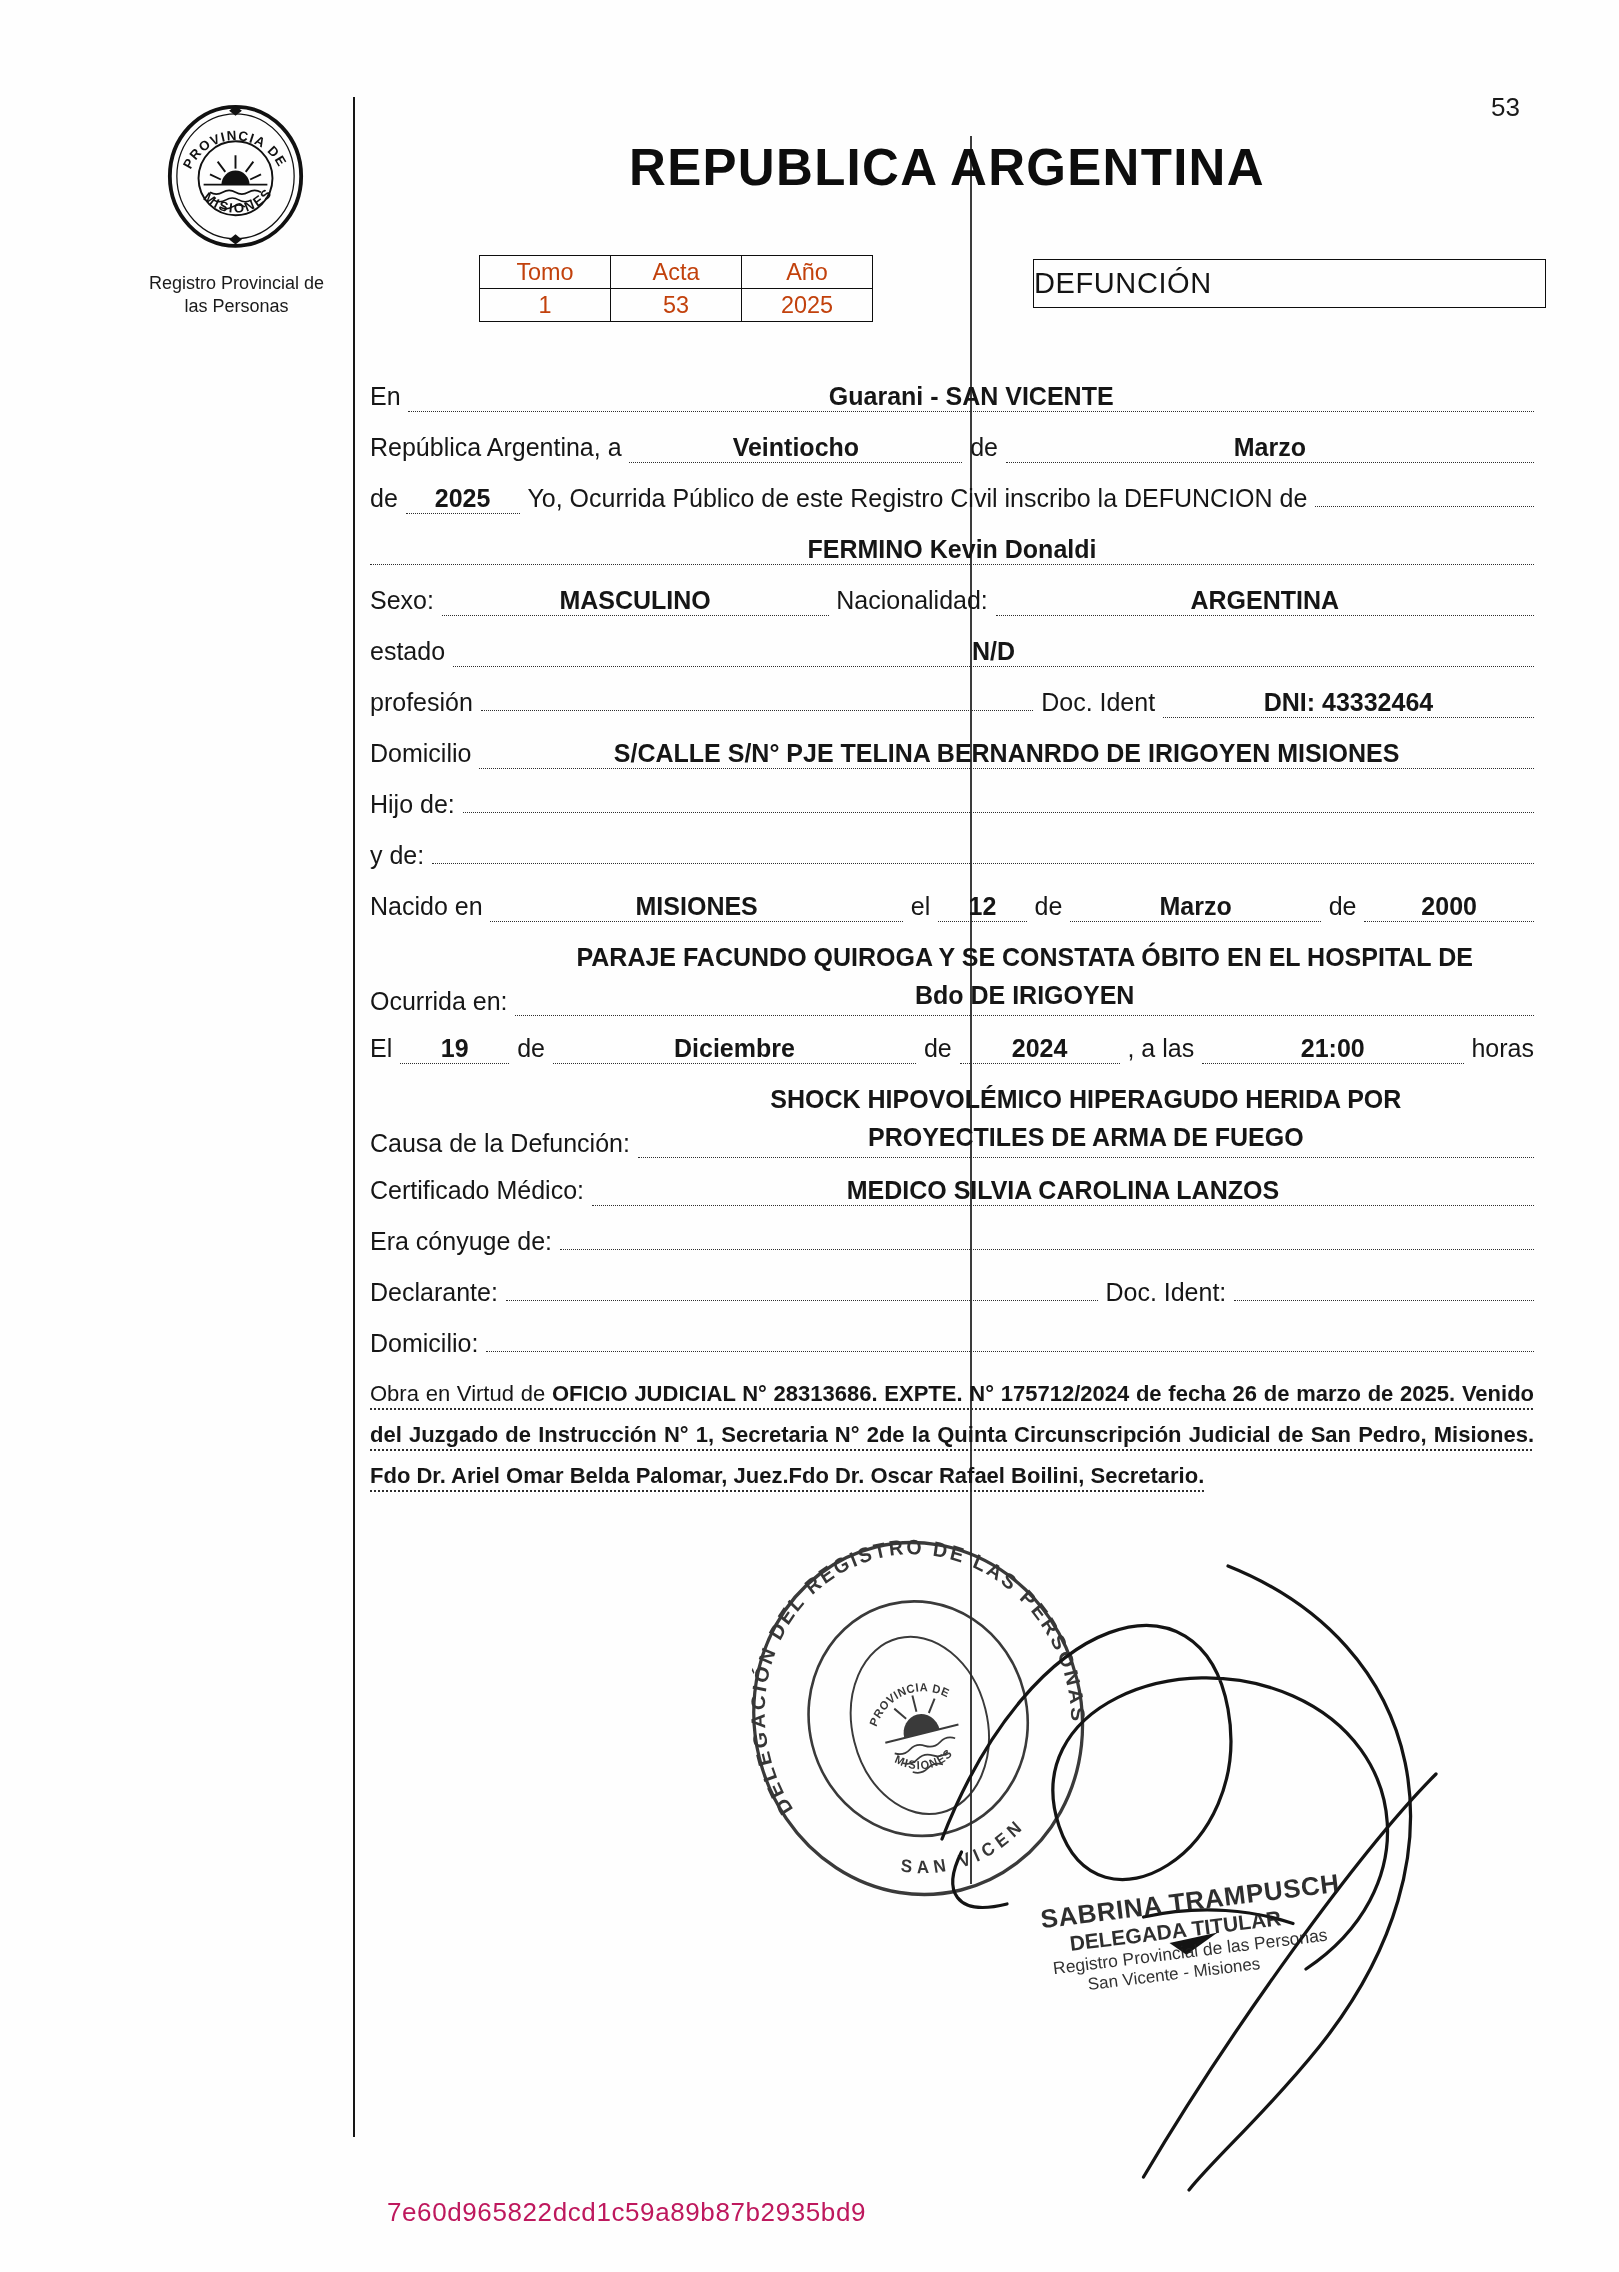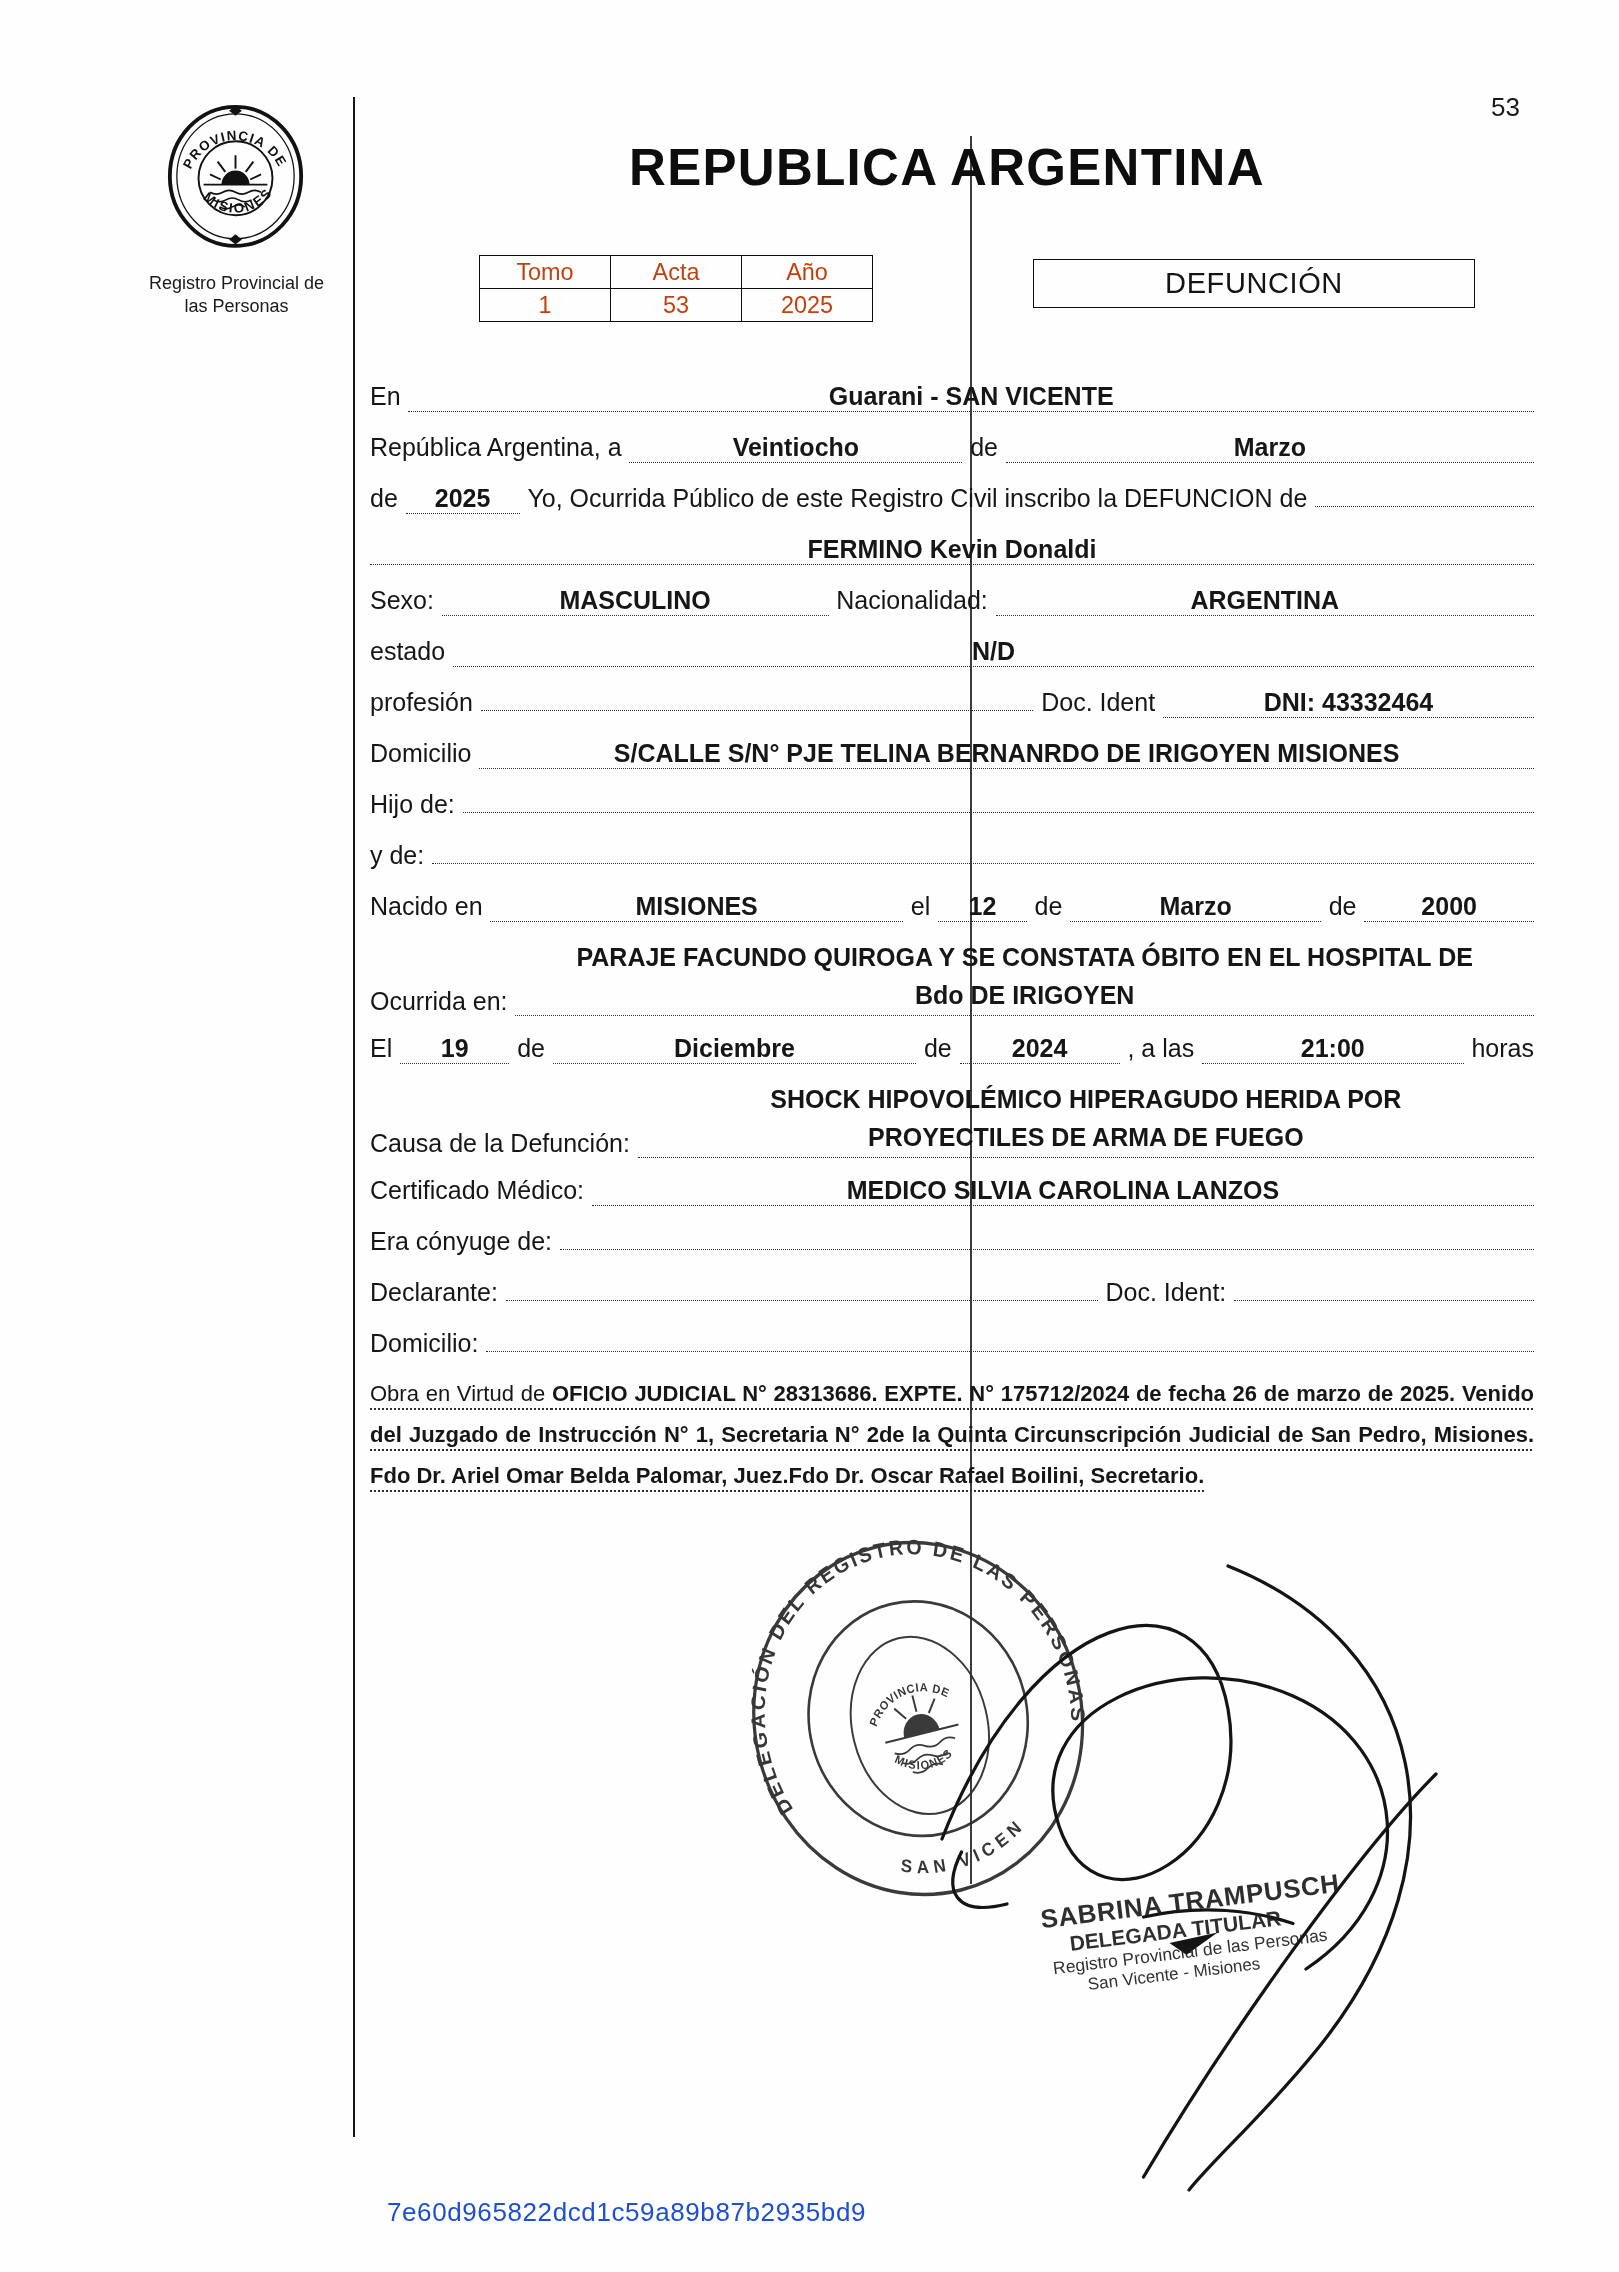--- a/index.html
+++ b/index.html
@@ -15,21 +15,21 @@
 
   
   .emblem { position:absolute; left:159px; top:103px; width:153px; height:153px; }
   .org-name { position:absolute; left:97px; top:272px; width:279px; text-align:center; font-size:18px; line-height:23.4px; color:#1a1a1a; }
 
   .title { position:absolute; left:273px; top:138px; width:1348px; text-align:center; font-size:51px; font-weight:bold; letter-spacing:1.3px; color:#0d0d0d; }
 
   .record-table { position:absolute; left:479px; top:255px; border-collapse:collapse; }
   .record-table td { border:1.9px solid #0d0d0d; width:131px; height:33px; text-align:center; font-size:23.4px; color:#c2410c; }
 
-  .act-type-box { position:absolute; left:1033px; top:259px; width:442px; height:49px; border:1.9px solid #0d0d0d; display:flex; align-items:center; justify-content:center; font-size:29px; letter-spacing:0.6px; color:#141414; }
+  .act-type-box { position:absolute; left:1033px; top:259px; width:513px; height:49px; border:1.9px solid #0d0d0d; display:flex; align-items:center; justify-content:flex-start; font-size:29px; letter-spacing:0.6px; color:#141414; }
 
   
   .form { position:absolute; left:370px; top:364px; width:1164px; font-size:25px; color:#161616; }
   .row { display:flex; align-items:baseline; height:51px; padding-top:18px; gap:7.8px; }
   .row-tall { height:91px; padding-top:9px; align-items:flex-end; }
   .lbl { white-space:nowrap; font-weight:normal; }
   .fill { flex:1; text-align:center; border-bottom:1.9px dotted #2e2e2e; font-weight:bold; white-space:nowrap; padding:0 3.9px; min-width:32px; }
   .fill-fixed { flex:0 0 114px; }
   .fx1{flex:1} .fx2{flex:2} .fx3{flex:3} .fx5{flex:5} .fx7{flex:7} .fx8{flex:8}
   .block { flex:1; text-align:center; font-weight:bold; line-height:38px; border-bottom:1.9px dotted #2e2e2e; padding-bottom:1.3px; }
@@ -40,21 +40,21 @@
 
   
   .seal-wrap { position:absolute; left:737px; top:1511px; width:364px; height:422px; transform:rotate(-14deg) scaleY(1.08); transform-origin:center; opacity:.92; }
   .signature { position:absolute; left:864px; top:1488px; width:715px; height:715px; }
   .stamp-text { position:absolute; left:1043px; top:1878px; width:429px; transform:rotate(-7deg); color:#1d1d1d; opacity:.92; }
   .stamp-text .st-name { font-size:26px; font-weight:bold; letter-spacing:0.6px; }
   .stamp-text .st-title { font-size:21px; font-weight:bold; margin-left:26px; }
   .stamp-text .st-org { font-size:17.5px; margin-left:6.5px; }
   .stamp-text .st-loc { font-size:17px; margin-left:39px; }
 
-  .checksum { position:absolute; left:387px; top:2197px; font-size:26px; color:#1d4ed8; letter-spacing:0.6px; }
+  .checksum { position:absolute; left:387px; top:2197px; font-size:26px; color:#be185d; letter-spacing:0.6px; }
 </style>
 </head>
 <body>
 
 <div class="page">
 
   <div class="vline-left"></div>
   <div class="vline-center"></div>
 
   <div class="page-number">53</div>

